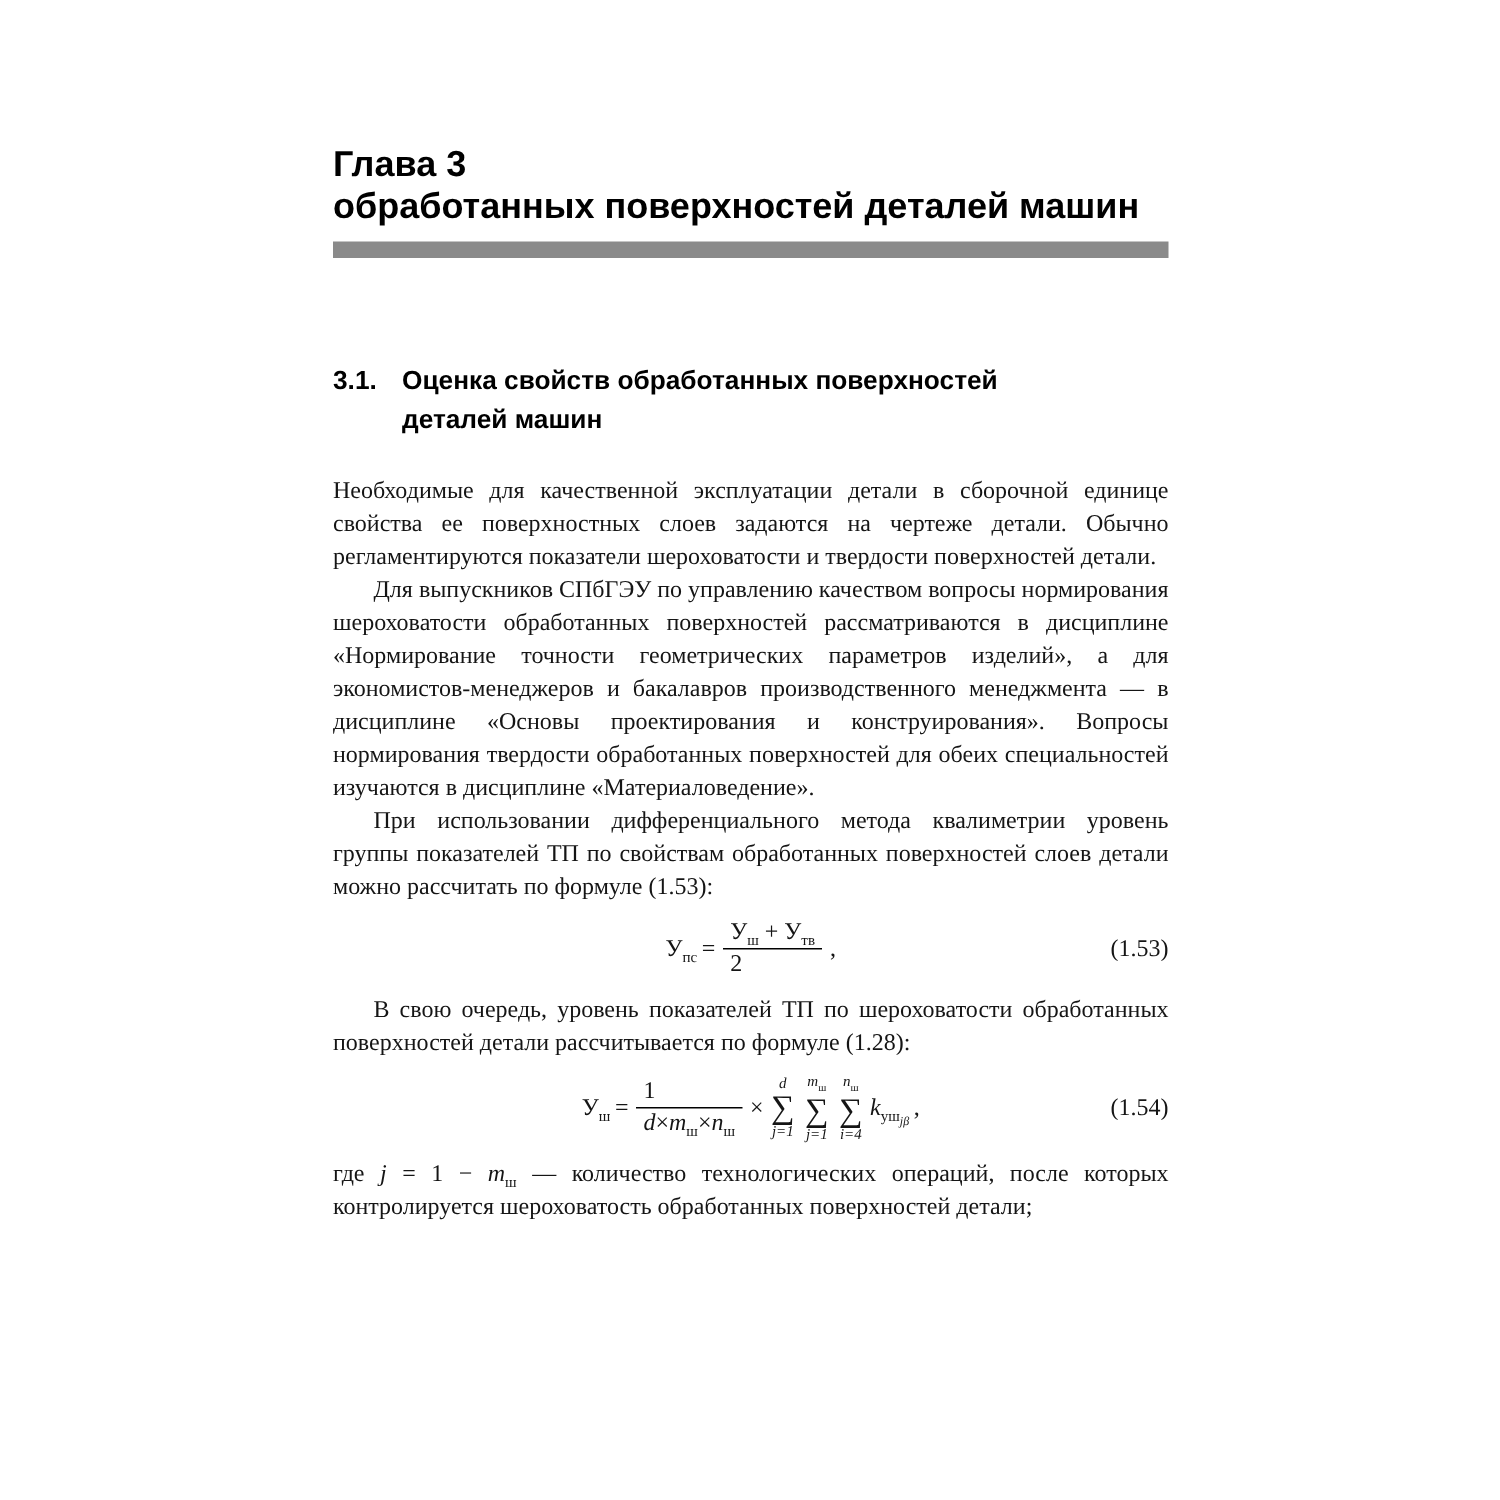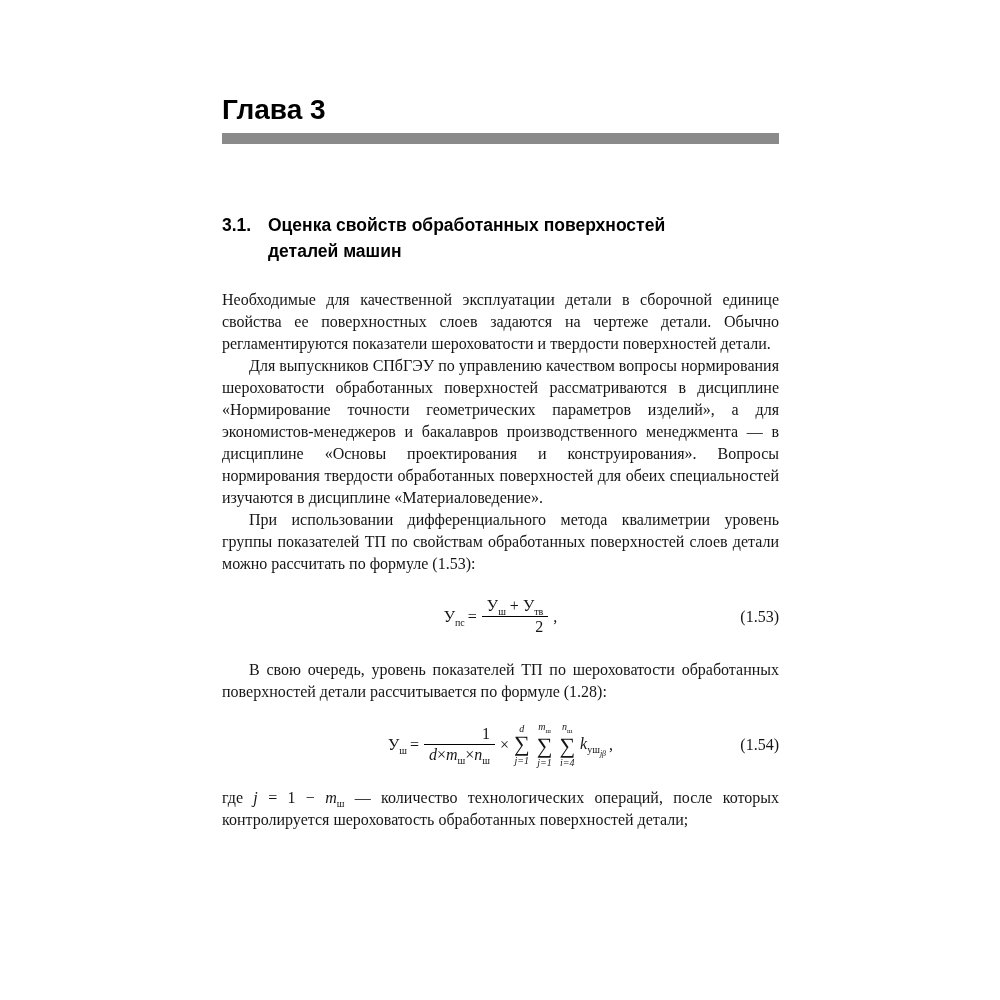--- a/index.html
+++ b/index.html
@@ -7,21 +7,21 @@
   body {
     width:1000px; height:1000px;
     font-family:"Liberation Serif", serif;
     color:#151515;
   }
   .page { position:relative; width:1000px; height:1000px; background:#fff; overflow:hidden; }
   .content { position:absolute; left:222px; top:96px; width:557px; }
 
   .chapter {
     font-family:"Liberation Sans", sans-serif;
-    font-weight:bold; font-size:28px; line-height:28px; color:#000;
+    font-weight:bold; font-size:24px; line-height:28px; color:#000;
   }
   .chapter .line { display:block; }
   .rule { height:11px; background:#8a8a8a; margin-top:9px; }
 
   .section-heading {
     display:flex; margin-top:68px;
     font-family:"Liberation Sans", sans-serif;
     font-weight:bold; font-size:17.5px; line-height:26px; color:#000;
   }
   .sec-num { flex:0 0 46px; }
@@ -32,37 +32,38 @@
   .p-first { margin-top:25px; }
   .indent { text-indent:27px; }
 
   i, .it { font-style:italic; }
   sub { font-size:10px; line-height:0; }
   .tinysub { font-size:7px; vertical-align:sub; }
   .subsub { font-size:8px; font-style:italic; vertical-align:-3px; }
 
   .equation { position:relative; margin:9px 0 10px; font-size:16px; text-align:center; }
   .eq-inner { display:inline-flex; align-items:center; gap:3px; }
-  .frac { display:inline-block; text-align:right; margin:12px 2px; }
+  .frac { display:inline-block; text-align:left; margin:0 2px; }
   .frac .num, .frac .den { display:block; padding:0 5px; line-height:1.25; }
   .frac .den { border-top:1px solid #000; }
   .sum { display:inline-flex; flex-direction:column; align-items:center; line-height:1; margin:0 2px; }
   .sum .lim { font-size:10px; line-height:1.1; font-style:italic; }
   .sum .lim .tinysub { font-style:normal; }
   .sum .sigma { font-size:22px; line-height:0.95; font-style:normal; }
   .eqnum { position:absolute; right:0; top:50%; transform:translateY(-50%); font-size:16px;text-align:right; }
 </style>
 </head>
 <body>
 
 <div class="page">
   <div class="content">
 
     <h1 class="chapter">
         <span class="line">Глава 3</span>
+        <span class="line">обработанных поверхностей деталей машин</span>
       </h1>
 
     <div class="rule"></div>
 
     <div class="section-heading">
         <span class="sec-num">3.1.</span>
         <span class="sec-title"><span>Оценка свойств обработанных поверхностей</span><br><span>деталей машин</span></span>
       </div>
 
     <p class="body p-first">Необходимые для качественной эксплуатации детали в сборочной единице свойства ее поверхностных слоев задаются на чертеже детали. Обычно регламентируются показатели шероховатости и твердости поверхностей детали.</p>

